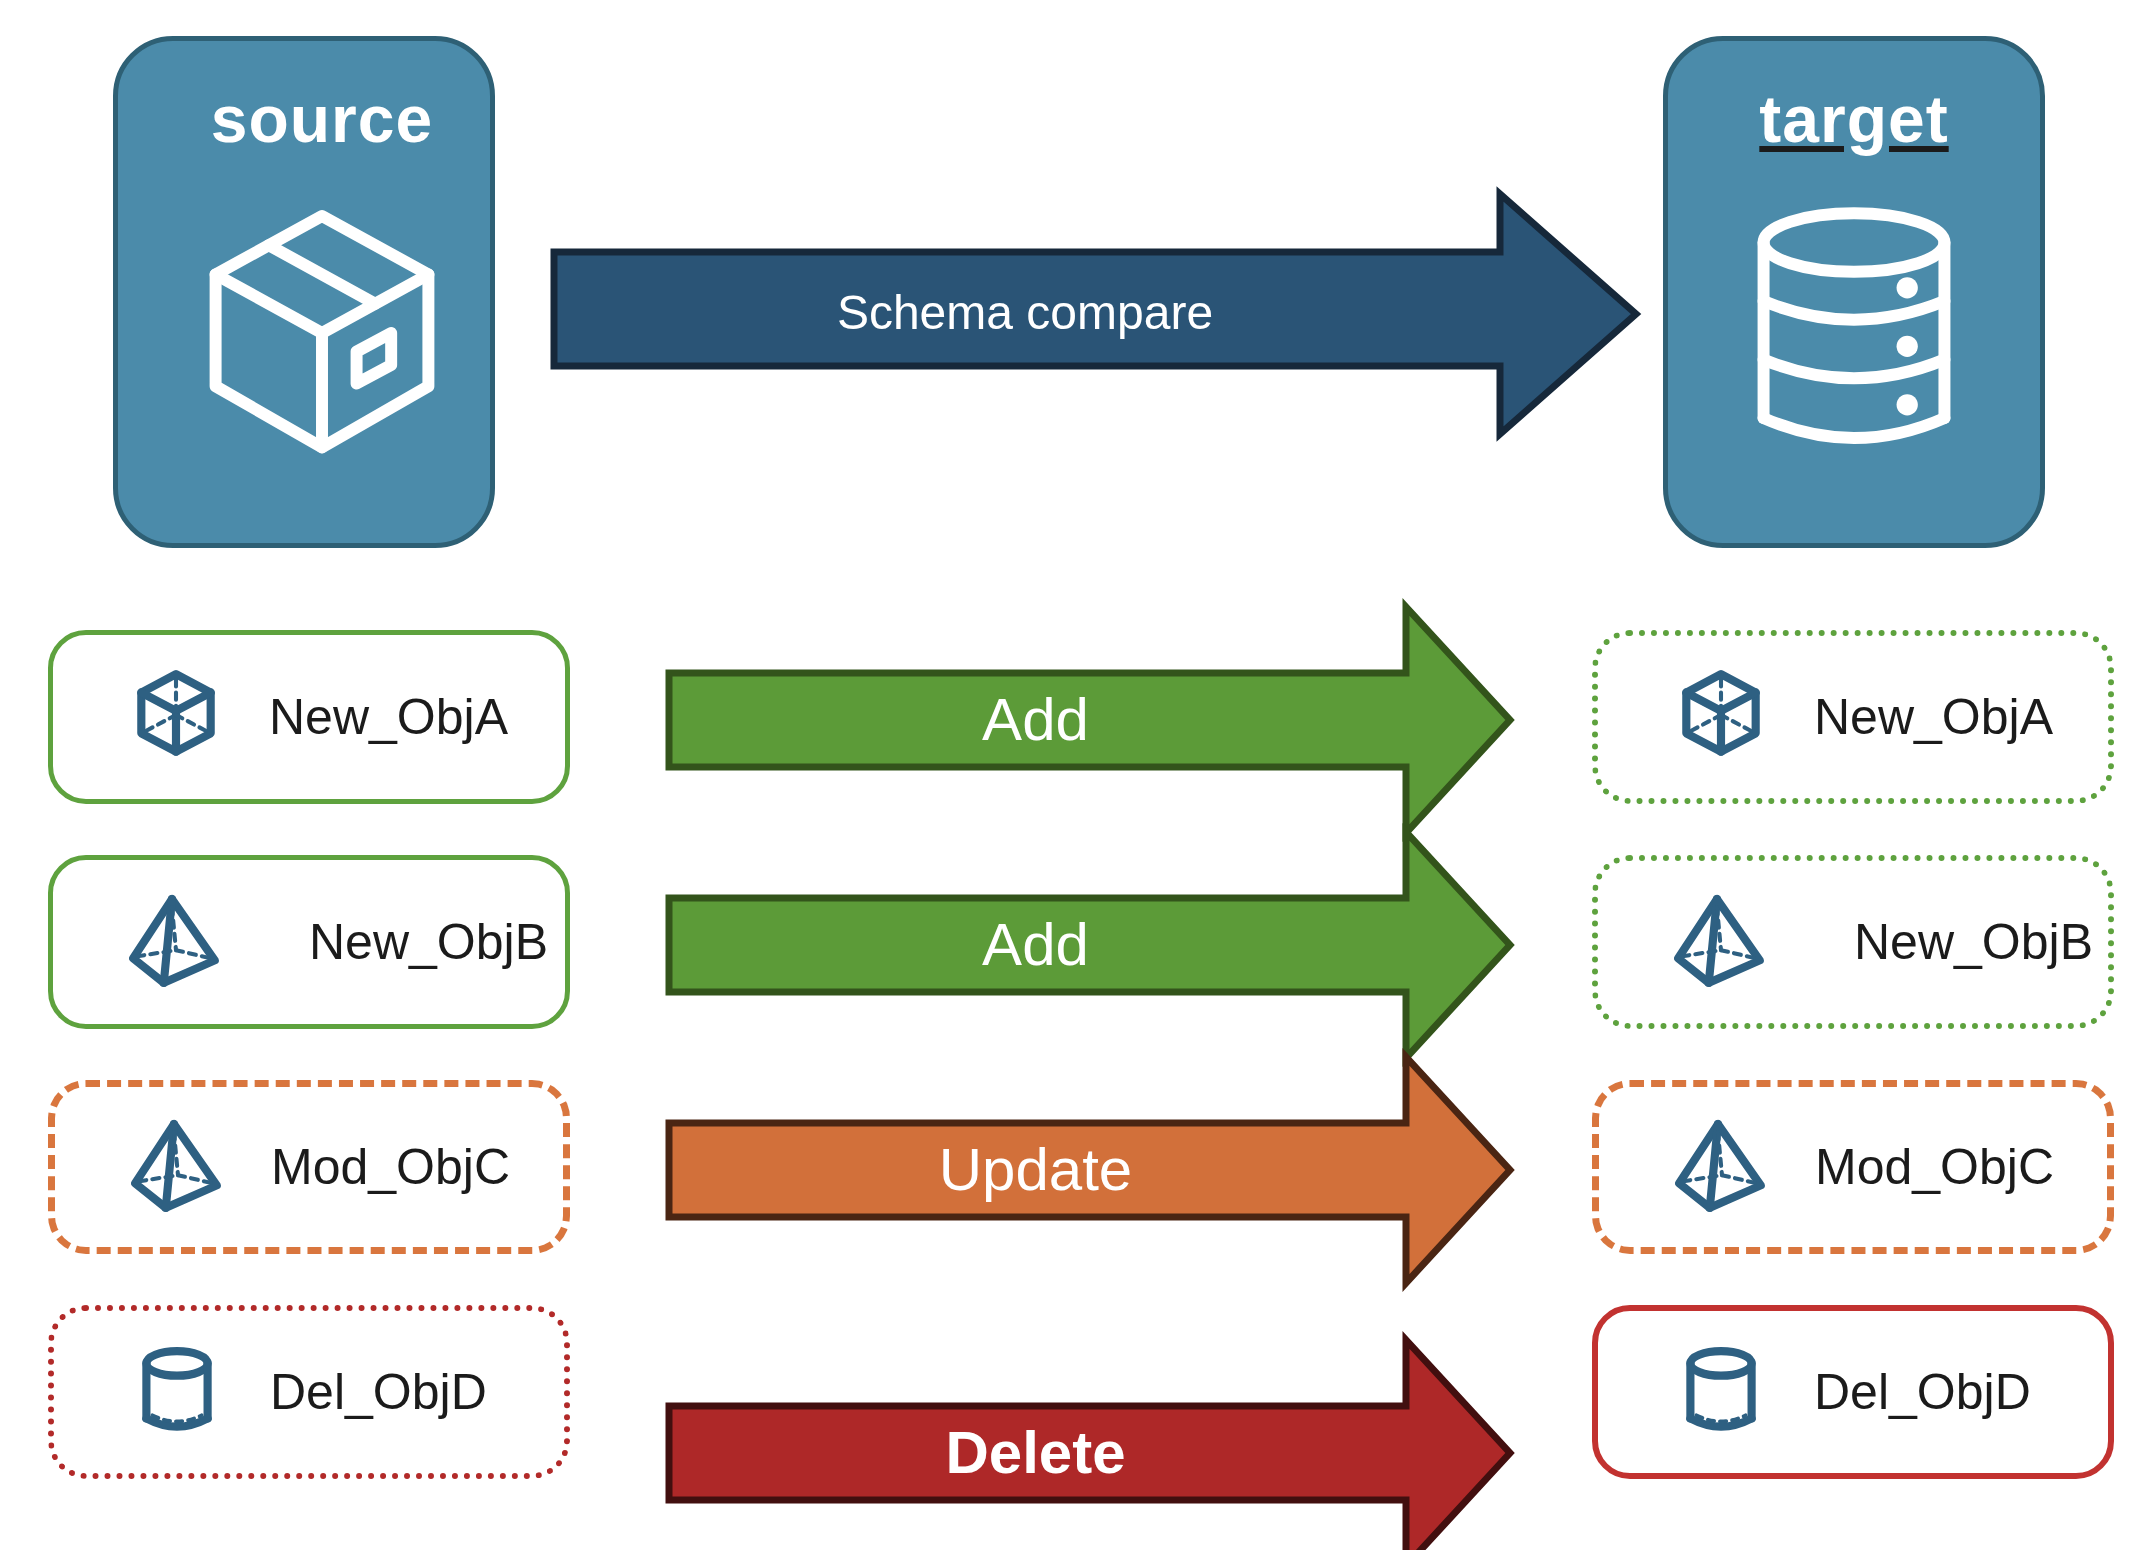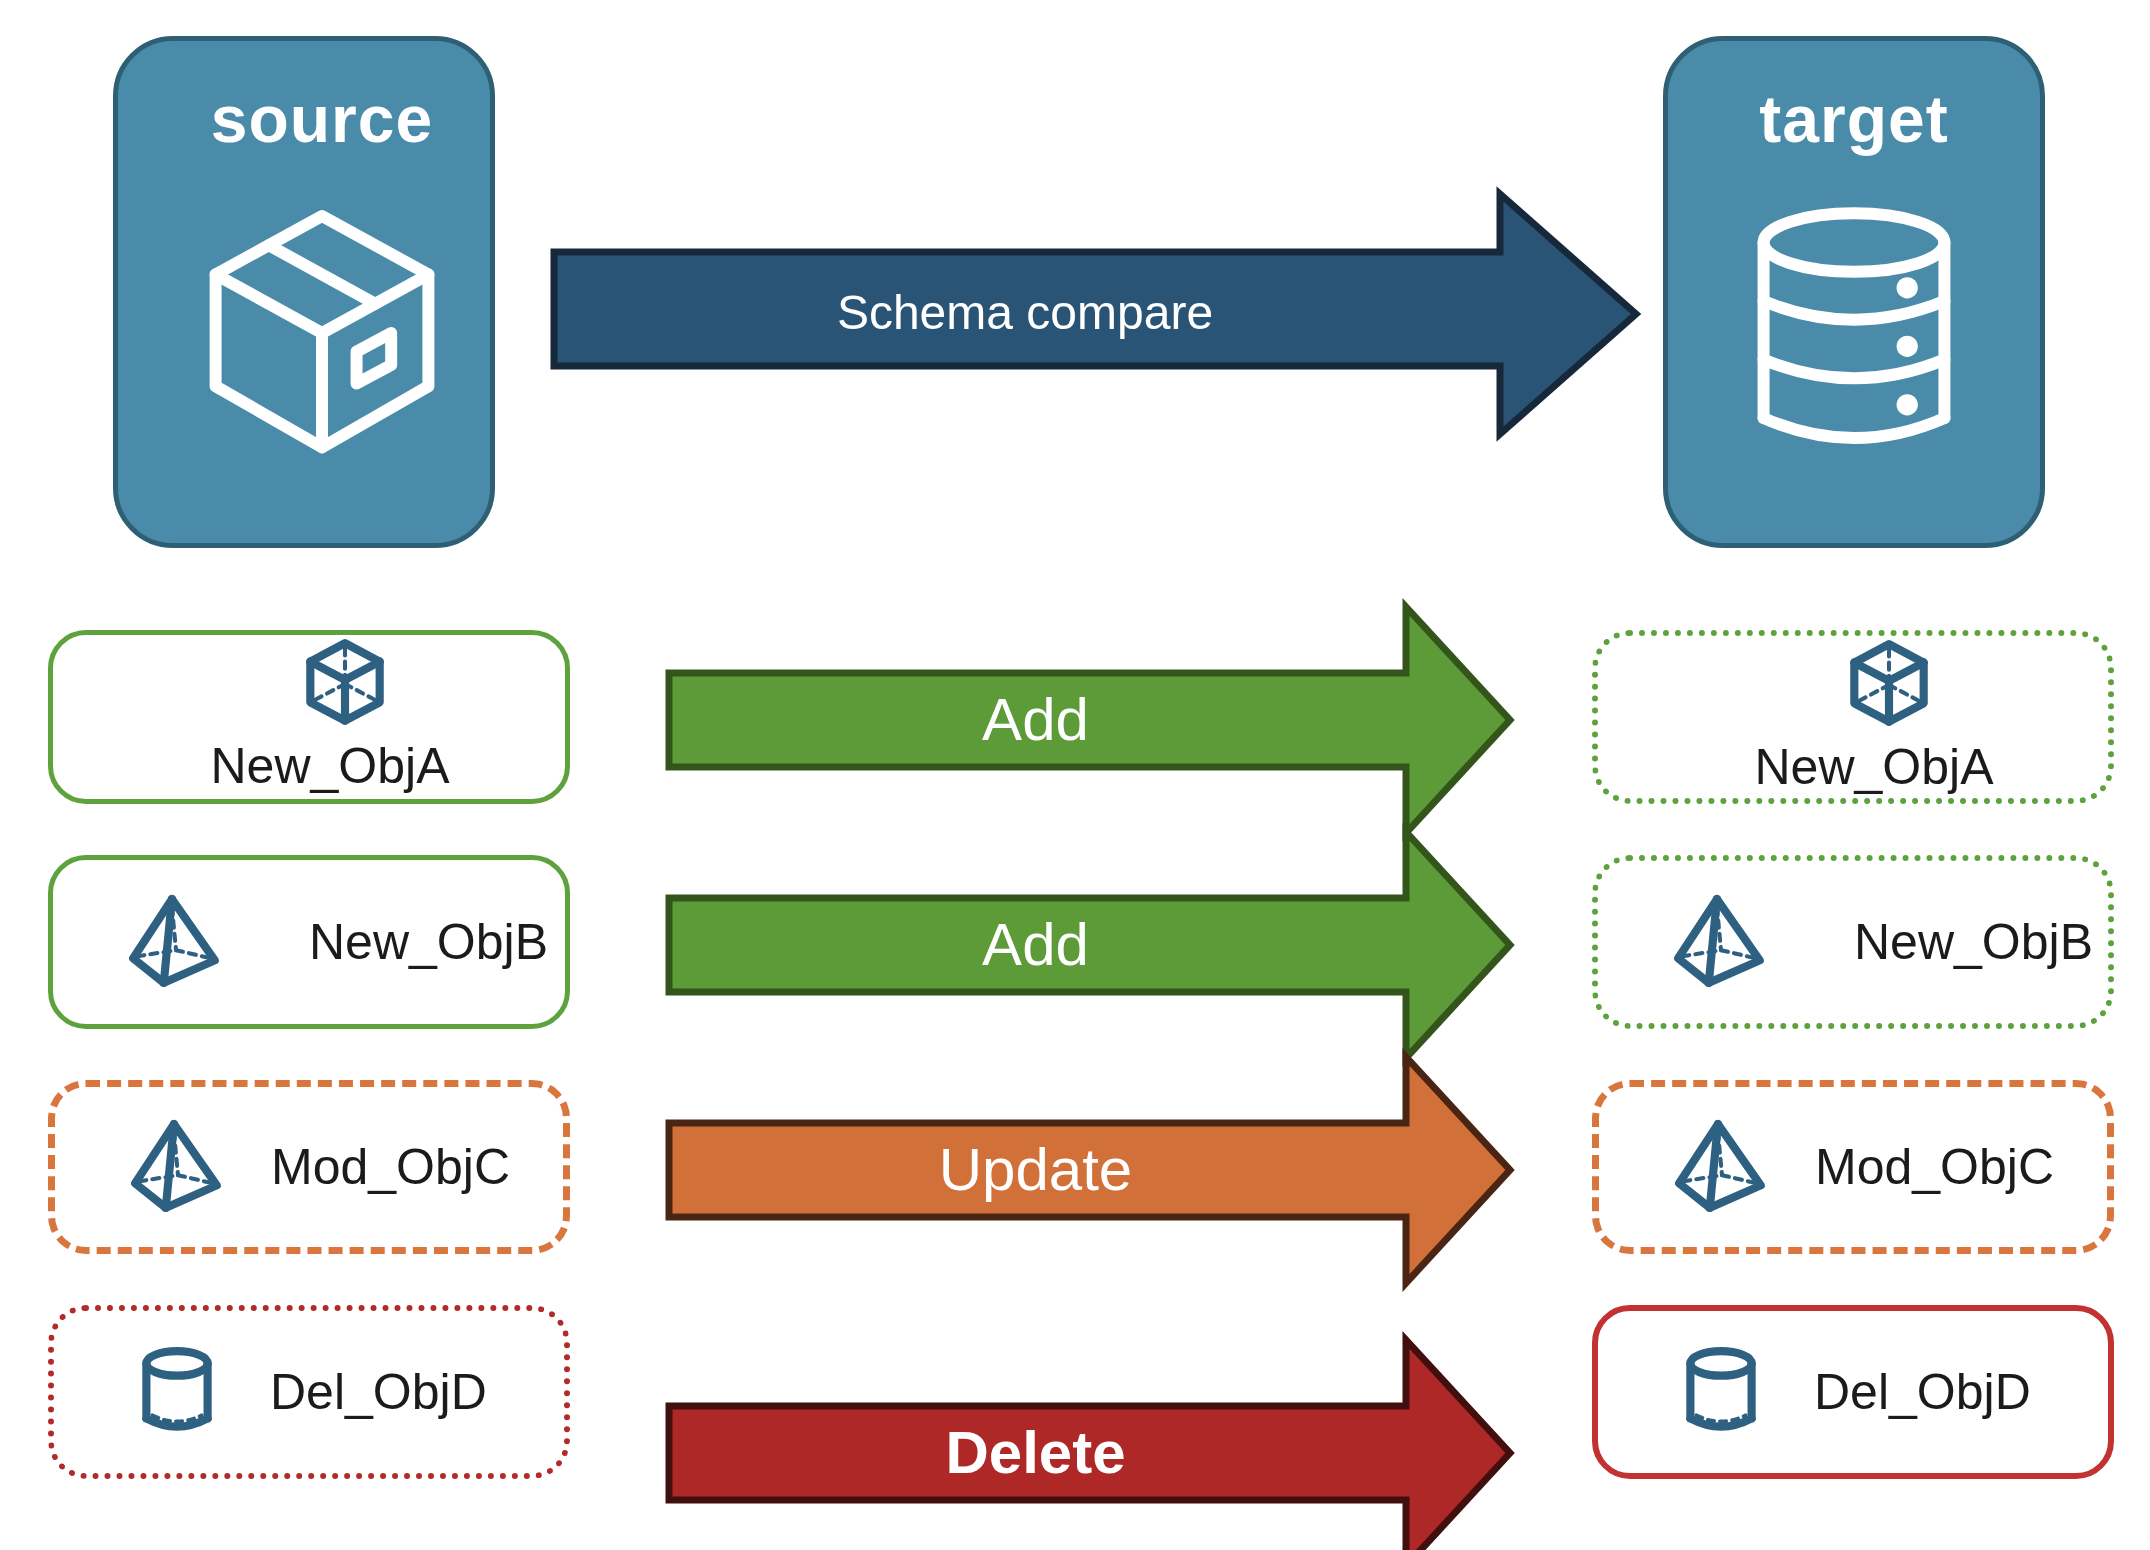--- a/index.html
+++ b/index.html
@@ -9,21 +9,21 @@
     color:var(--label-color,#1b1b1b);
   }
   
   .node{
     position:absolute;top:36px;width:382px;height:512px;box-sizing:border-box;
     background:var(--node-blue,#4B8BAA);
     border:5px solid var(--node-blue-border,#2E6075);
     border-radius:60px;display:flex;flex-direction:column;align-items:center;
   }
   #source-node{left:113px;padding-left:36px;}
-  #target-node{left:1663px;}
+  #target-node{left:1663px;text-decoration:underline;}
   .node-title{margin-top:40px;font-size:66px;font-weight:700;color:#fff;letter-spacing:1px;}
   .node-icon{margin-top:26px;width:266px;height:300px;color:#fff;}
   
   .big-arrow{position:absolute;left:550px;top:188px;width:1090px;height:252px;}
   .action-arrow{position:absolute;left:665px;width:850px;height:240px;}
   .arrow-shape{position:absolute;left:0;top:0;width:100%;height:100%;overflow:visible;}
   .arrow-shape polygon{stroke-width:7;stroke-linejoin:miter;}
   .arrow-shape.blue   polygon{fill:var(--arrow-blue,#2A5476); stroke:var(--arrow-blue-dark,#16283A);}
   .arrow-shape.green  polygon{fill:var(--green,#5C9B38);      stroke:var(--green-dark,#33541B);}
   .arrow-shape.orange polygon{fill:var(--orange,#D2703A);     stroke:var(--orange-dark,#4A2513);}
@@ -34,21 +34,21 @@
   .big-arrow .arrow-label{width:950px;top:97px;font-size:48px;}
   .action-arrow .arrow-label{width:741px;top:92px;}
   .arrow-r1{top:600px;} .arrow-r2{top:825px;} .arrow-r3{top:1050px;} .arrow-r4{top:1333px;font-weight:bold;}
   
   .obj-box{
     position:absolute;width:522px;height:174px;box-sizing:border-box;background:#fff;
     border-radius:38px;display:flex;align-items:center;
   }
   .obj-box.left{left:48px;}
   .obj-box.right{left:1592px;}
-  .box-r1{top:630px;flex-direction:column;} .box-r2{top:855px;gap:40px;} .box-r3{top:1080px;} .box-r4{top:1305px;}
+  .box-r1{top:630px;} .box-r2{top:855px;gap:40px;} .box-r3{top:1080px;} .box-r4{top:1305px;}
   .bd-green-solid {border:5px solid var(--green-box-border,#5EA23E);}
   .bd-green-dotted{border:6px dotted var(--green-box-border,#5EA23E);}
   .bd-orange-dashed{border:7px dashed var(--orange-box-border,#D9763E);}
   .bd-red-dotted {border:6px dotted var(--red-box-dotted,#B22A29);}
   .bd-red-solid  {border:6px solid var(--red-box-solid,#C23230);}
   .obj-icon{flex:0 0 auto;margin-left:72px;width:102px;height:102px;color:var(--icon-blue,#2E6082);}
   .obj-label{margin-left:42px;font-size:50px;color:var(--label-color,#1b1b1b);white-space:nowrap;}
   .sym-defs{position:absolute;width:0;height:0;overflow:hidden;}
 </style>
 </head>

